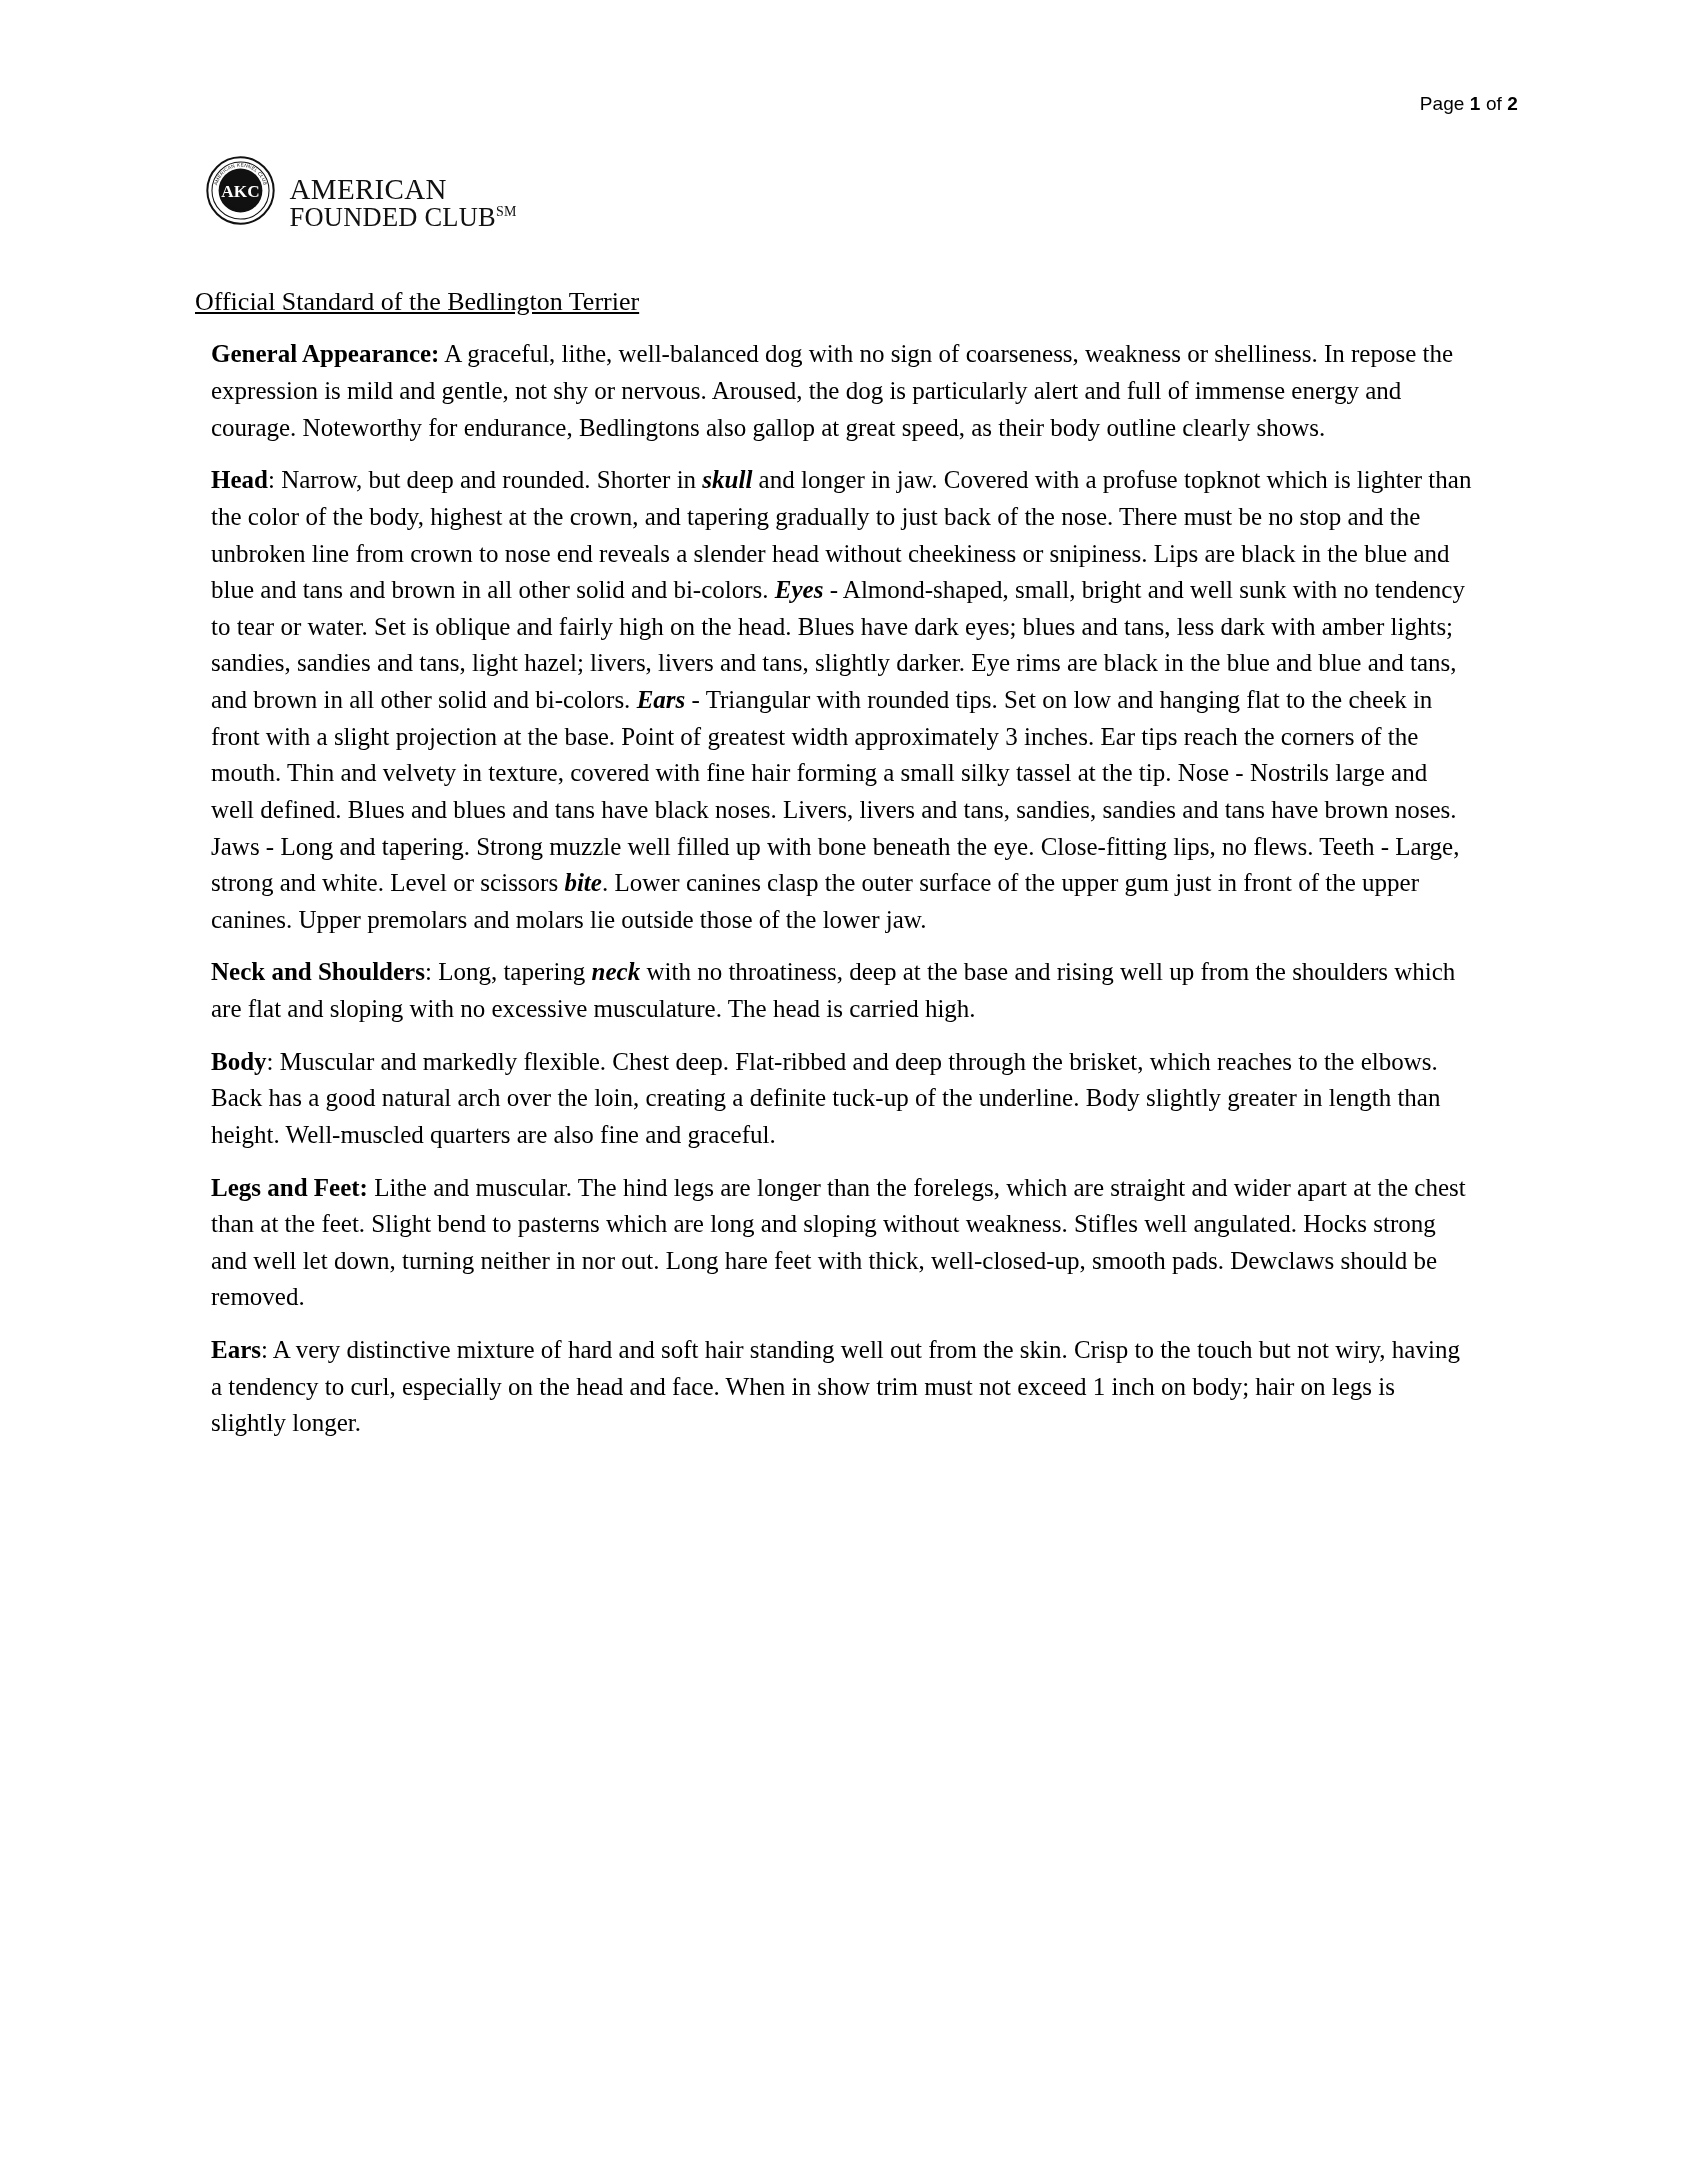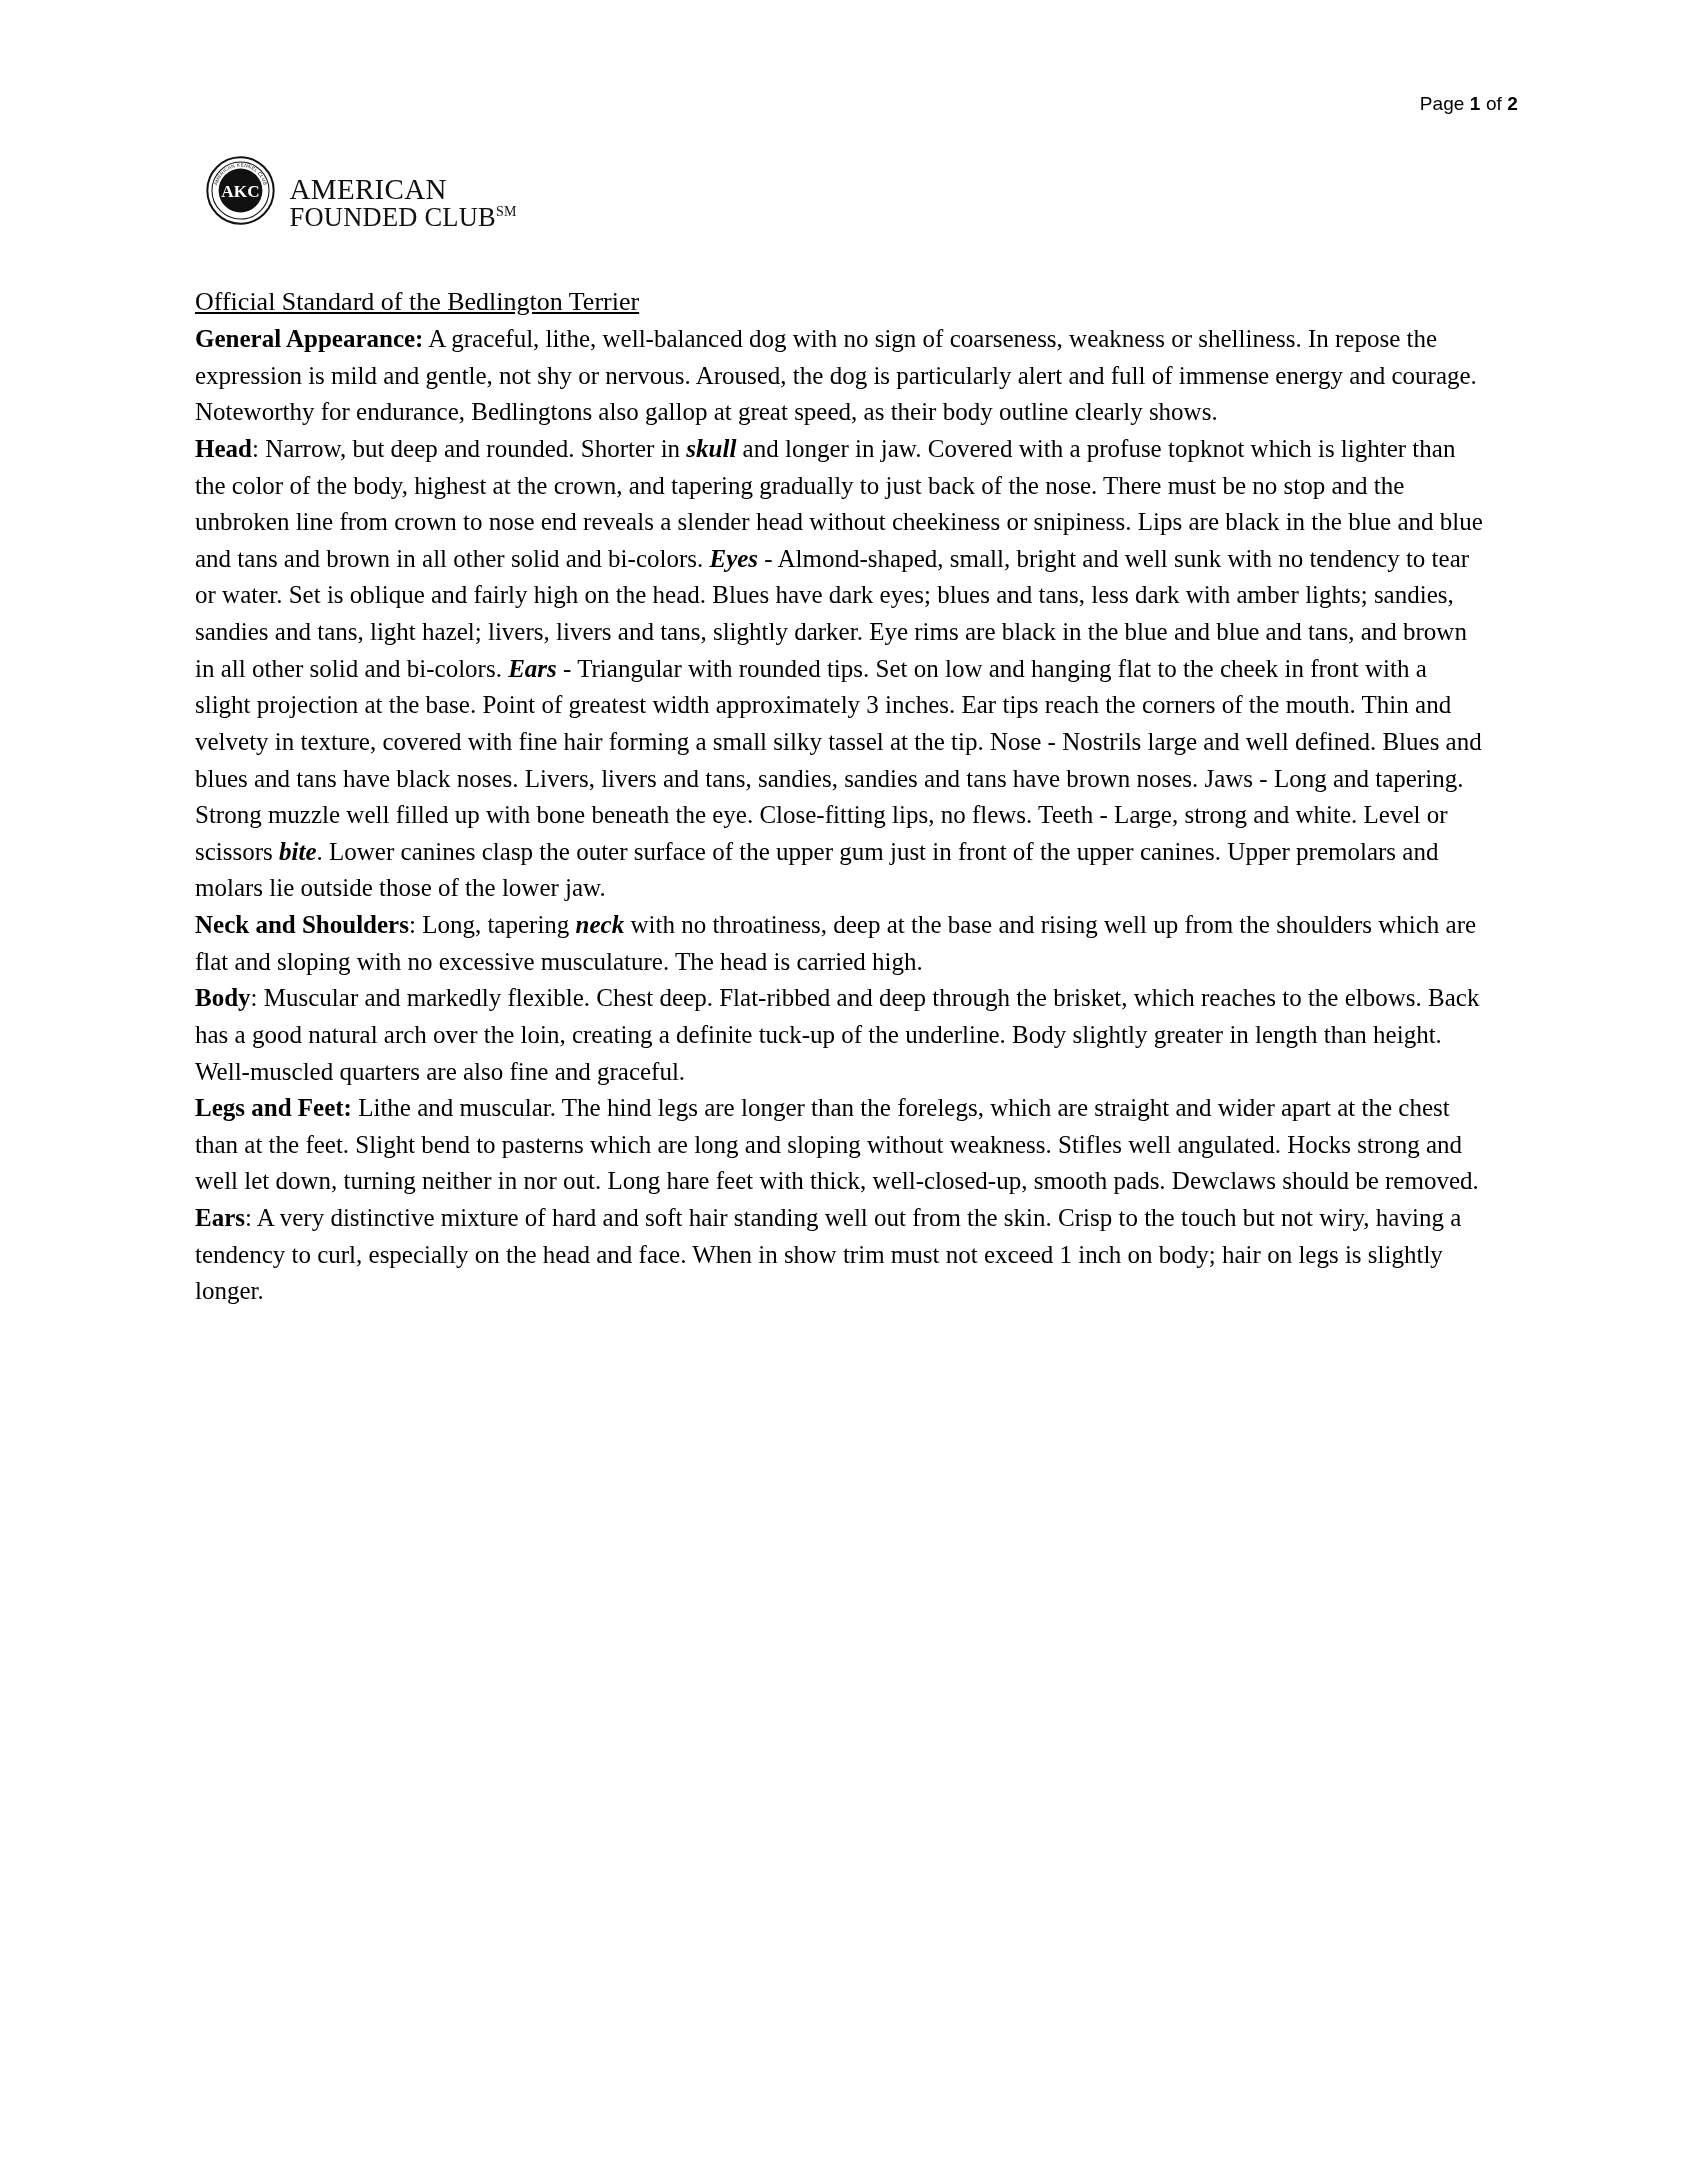--- a/index.html
+++ b/index.html
@@ -86,21 +86,21 @@
     line-height: 1.465;
     text-align: left;
   }
   .doc-title {
     text-decoration: underline;
     font-size: 26px;
     margin-bottom: 0.7px;
     line-height: 1.4;
   }
   .para {
-    margin: 0;
+    margin: 16px;
     padding: 0;
     text-indent: 0;
   }
   .para b { font-weight: bold; }
   .para i { font-style: italic; font-weight: bold; }
 </style>
 </head>
 <body>
 
 <div class="page">

